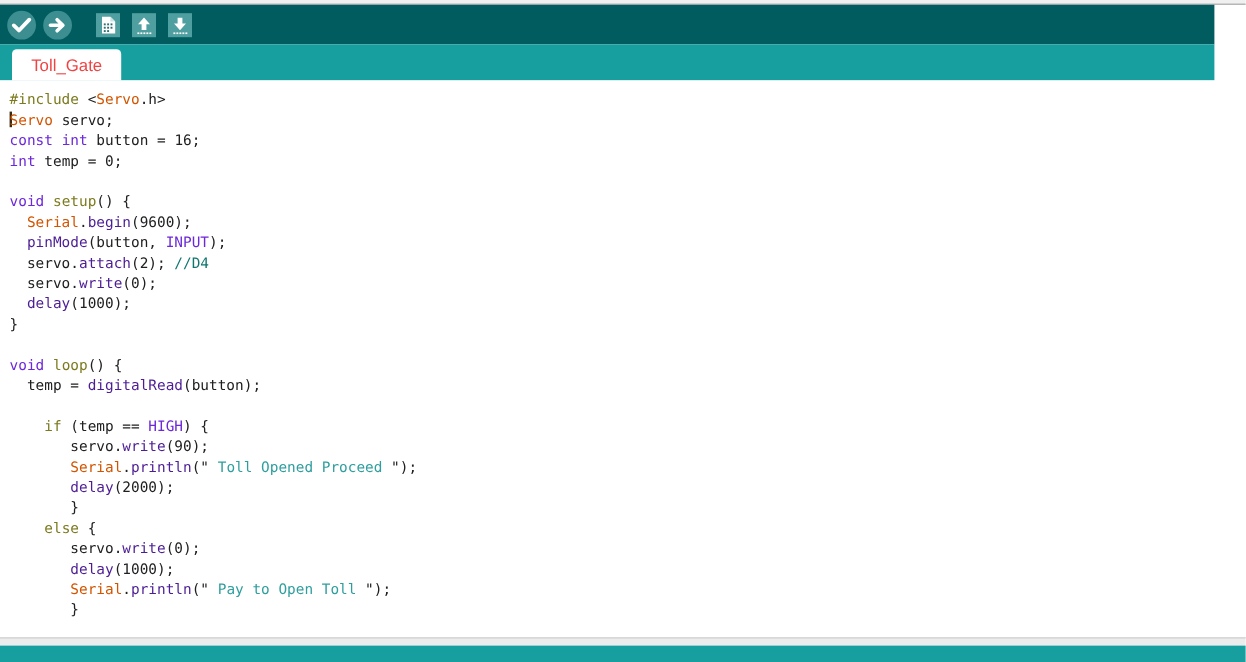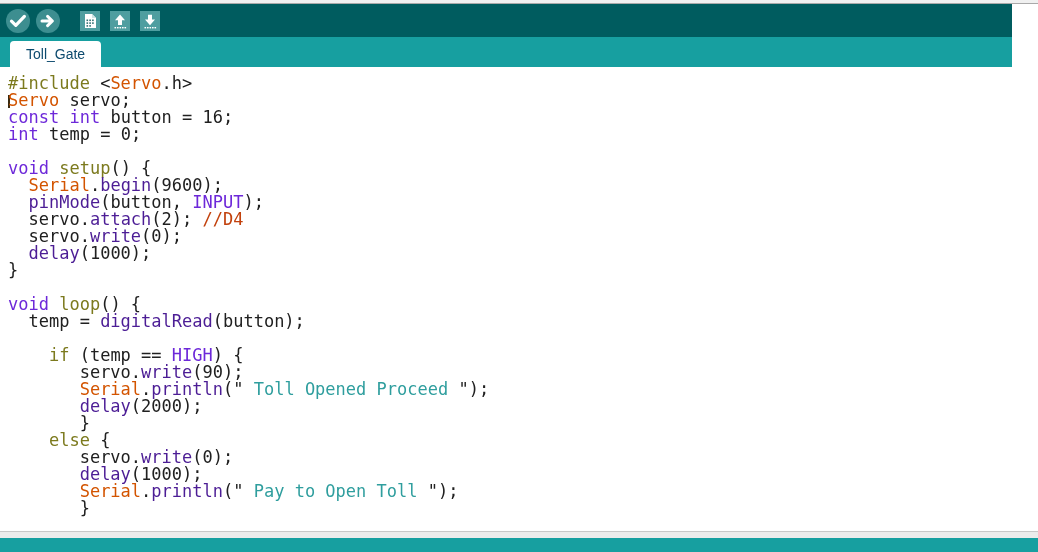--- a/index.html
+++ b/index.html
@@ -81,50 +81,50 @@
     border-radius: 4px 4px 0 0;
     display: flex;
     align-items: center;
     padding: 0 16px;
     cursor: pointer;
     box-sizing: border-box;
   }
   .tab-label {
     font-family: "Liberation Sans", sans-serif;
     font-size: 14px;
-    color: #0c4a6e;
+    color: #ef4444;
     white-space: nowrap;
   }
 
   
   .editor-wrap {
     flex: 1 1 auto;
     background: #ffffff;
     position: relative;
     overflow: hidden;
   }
   .code {
     margin: 0;
     padding: 8px 0 0 8px;
     font-family: "DejaVu Sans Mono", "Liberation Mono", monospace;
-    font-size: 17px;
+    font-size: 12px;
     line-height: 17px;
     color: #202020;
     white-space: pre;
     tab-size: 2;
   }
   .code .ln { display: block; min-height: 17px; }
 
   
   .t-kw      { color: #6d28d9; }            
   .t-fn      { color: #4c1d95; }            
   .t-obj     { color: #d35400; }            
   .t-struct  { color: #7c7a1e; }            
   .t-str     { color: #2f9e9e; }            
-  .t-cmt     { color: #c2410c; }            
+  .t-cmt     { color: #0f766e; }            
   .t-plain   { color: #202020; }
 
   .caret {
     display: inline-block;
     width: 2px;
     height: 13px;
     background: #3a2a10;
     vertical-align: -2px;
     margin-right: -2px;
   }

